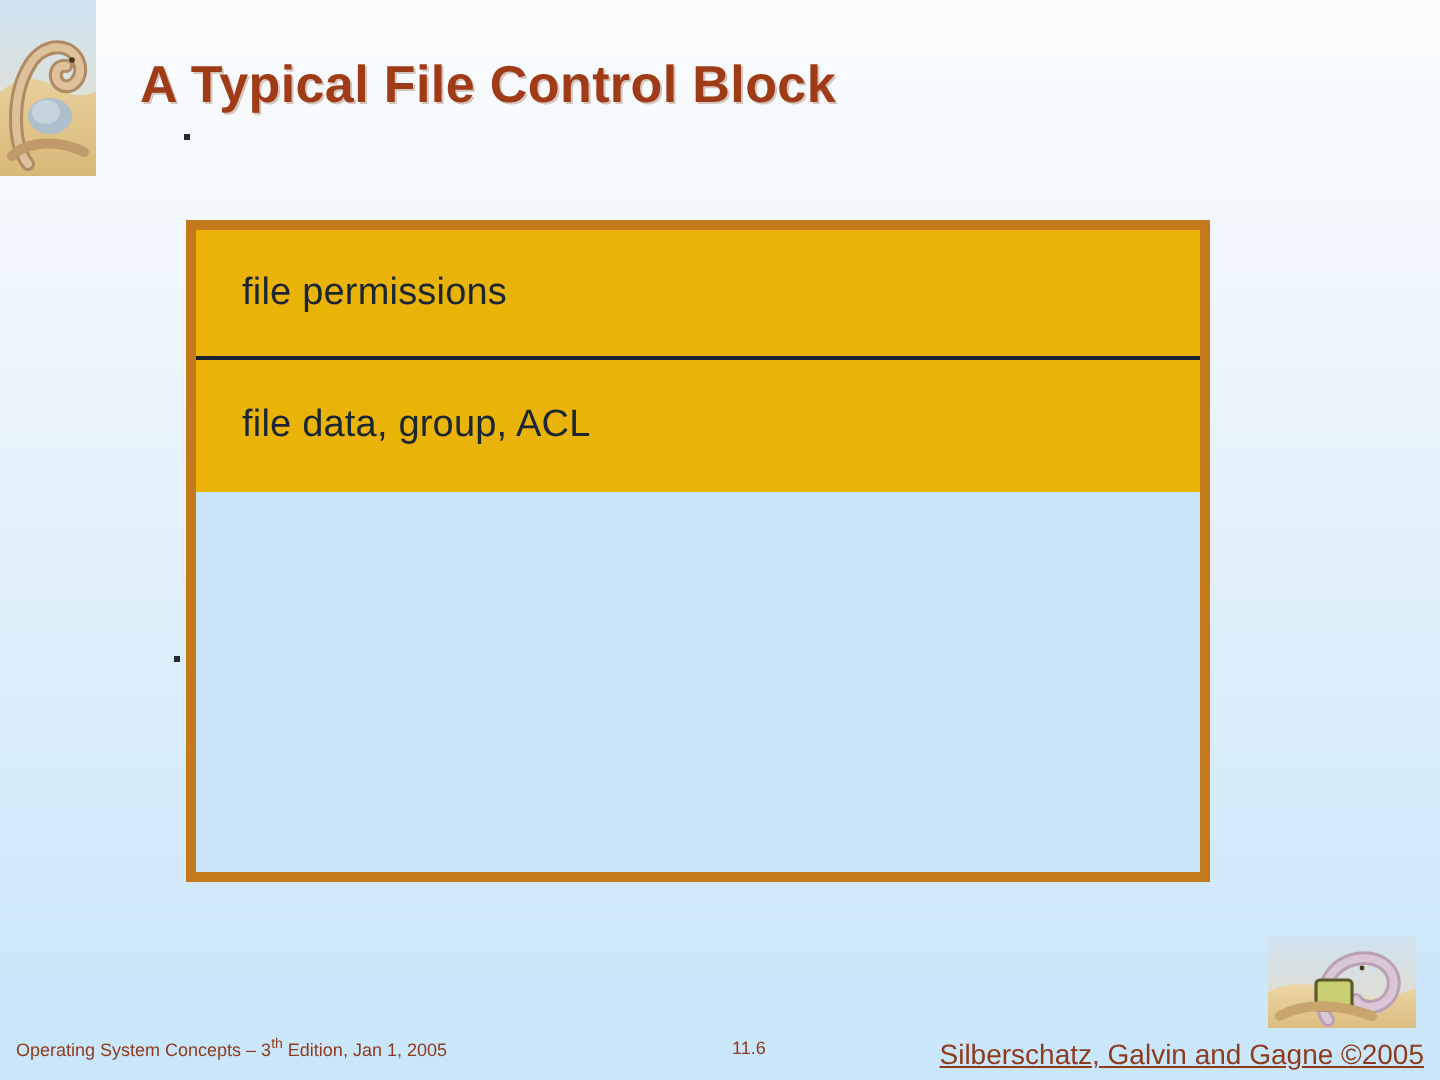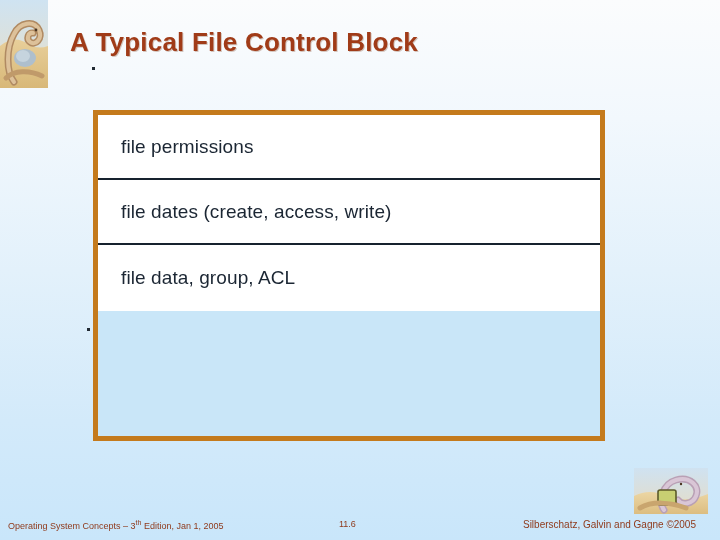--- a/index.html
+++ b/index.html
@@ -63,21 +63,21 @@
     width: 512px;
     height: 331px;
     box-sizing: border-box;
     border: 5px solid #c47a1c;
     background: #c9e6f8;
   }
   .fcb-row {
     position: relative;
     height: 65px;
     box-sizing: border-box;
-    background: #ffffff;
+    background: #eab308;
     border-bottom: 2px solid #17222e;
     display: flex;
     align-items: center;
   }
   .fcb-row:last-child {
     border-bottom: none;
     height: 66px;
   }
   .fcb-label {
     padding-left: 23px;
@@ -92,32 +92,33 @@
     position: absolute;
     left: 8px;
     top: 519px;
     font-size: 9px;
     color: #8f3a1c;
     white-space: nowrap;
   }
   #footer-left sup { font-size: 7px; }
   #footer-page {
     position: absolute;
-    left: 339px;
+    left: 366px;
     top: 519px;
     font-size: 9px;
     color: #8f3a1c;
   }
   #footer-right {
     position: absolute;
-    right: 24px;
+    right: 8px;
     top: 519px;
-    font-size: 10px;
+    font-size: 14px;
     color: #8f3a1c;
     white-space: nowrap;
+    text-decoration: underline;
   }
   #footer-logo {
     position: absolute;
     left: 634px;
     top: 468px;
     width: 74px;
     height: 46px;
     overflow: hidden;
   }
   #footer-logo svg { display: block; }
@@ -153,23 +154,20 @@
   <div id="slide-title">A Typical File Control Block</div>
 
   <div class="bullet-mark" id="bullet-top"></div>
   <div class="bullet-mark" id="bullet-mid"></div>
 
   <div id="fcb-diagram">
     <div class="fcb-row">
       <span class="fcb-label">file permissions</span>
     </div>
     <div class="fcb-row">
-      <span class="fcb-label">file dates (create, access, write)</span>
-    </div>
-    <div class="fcb-row">
       <span class="fcb-label">file data, group, ACL</span>
     </div>
   </div>
 
   <div id="footer-left"><span>Operating System Concepts – 3</span><sup>th</sup><span> Edition, Jan 1, 2005</span></div>
 
   <div id="footer-page">11.6</div>
 
   <div id="footer-right">Silberschatz, Galvin and Gagne ©2005</div>
 

